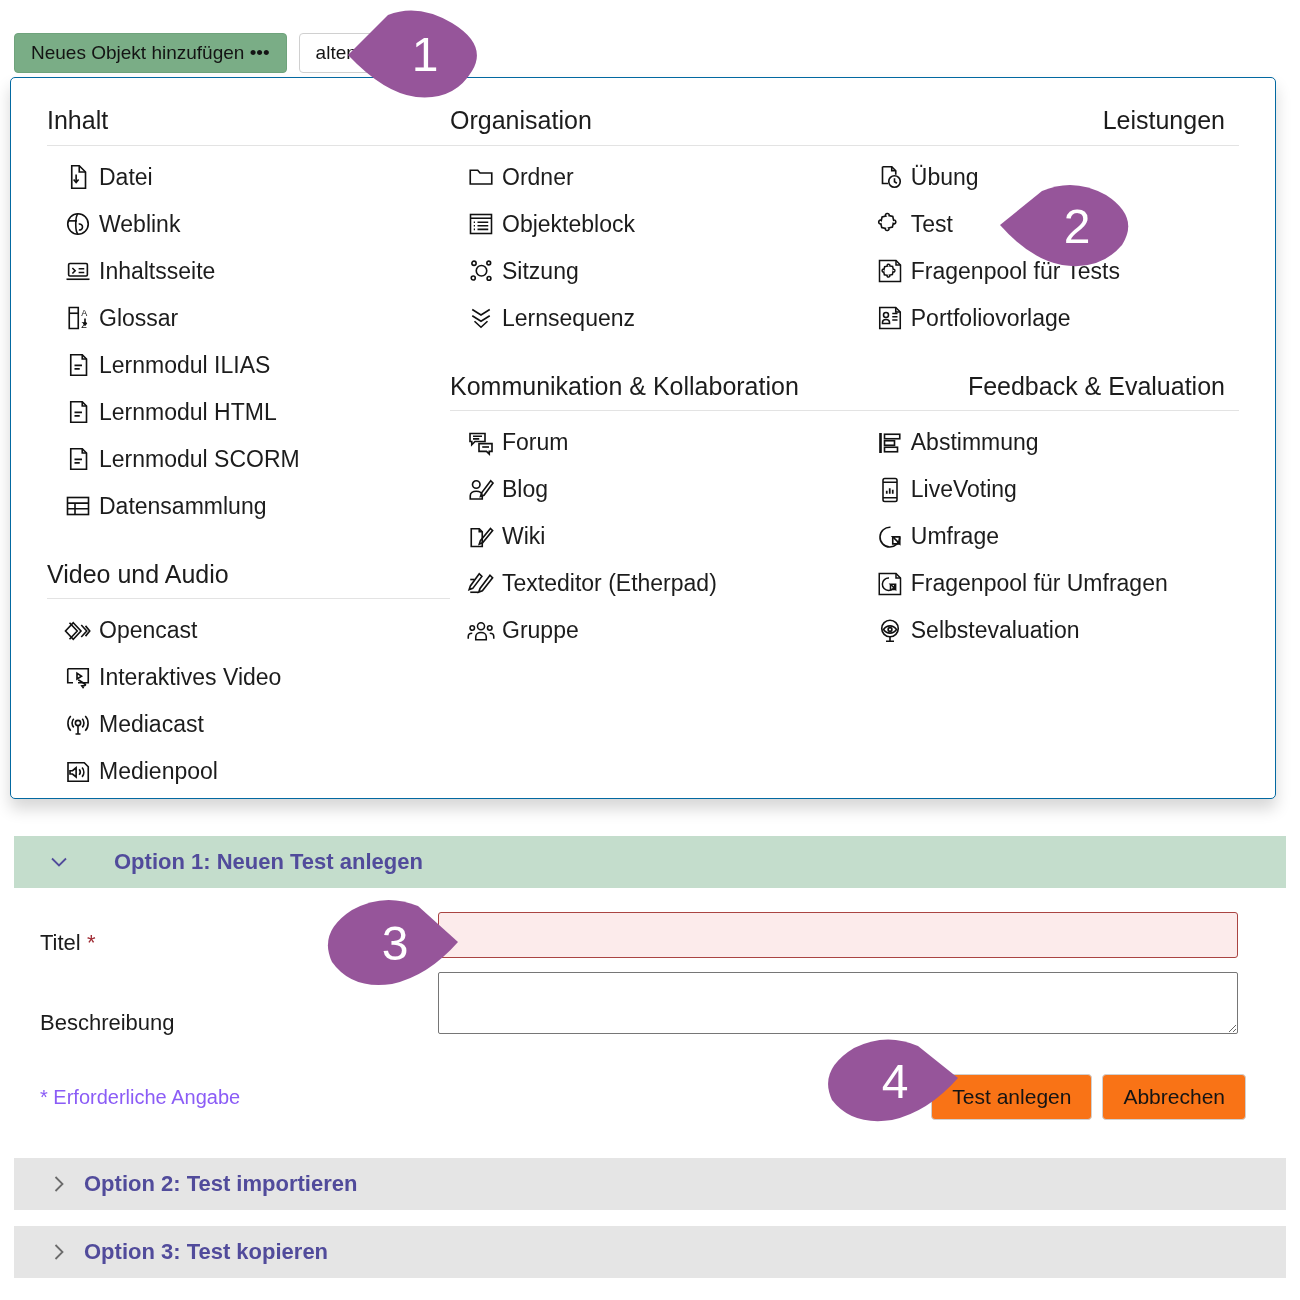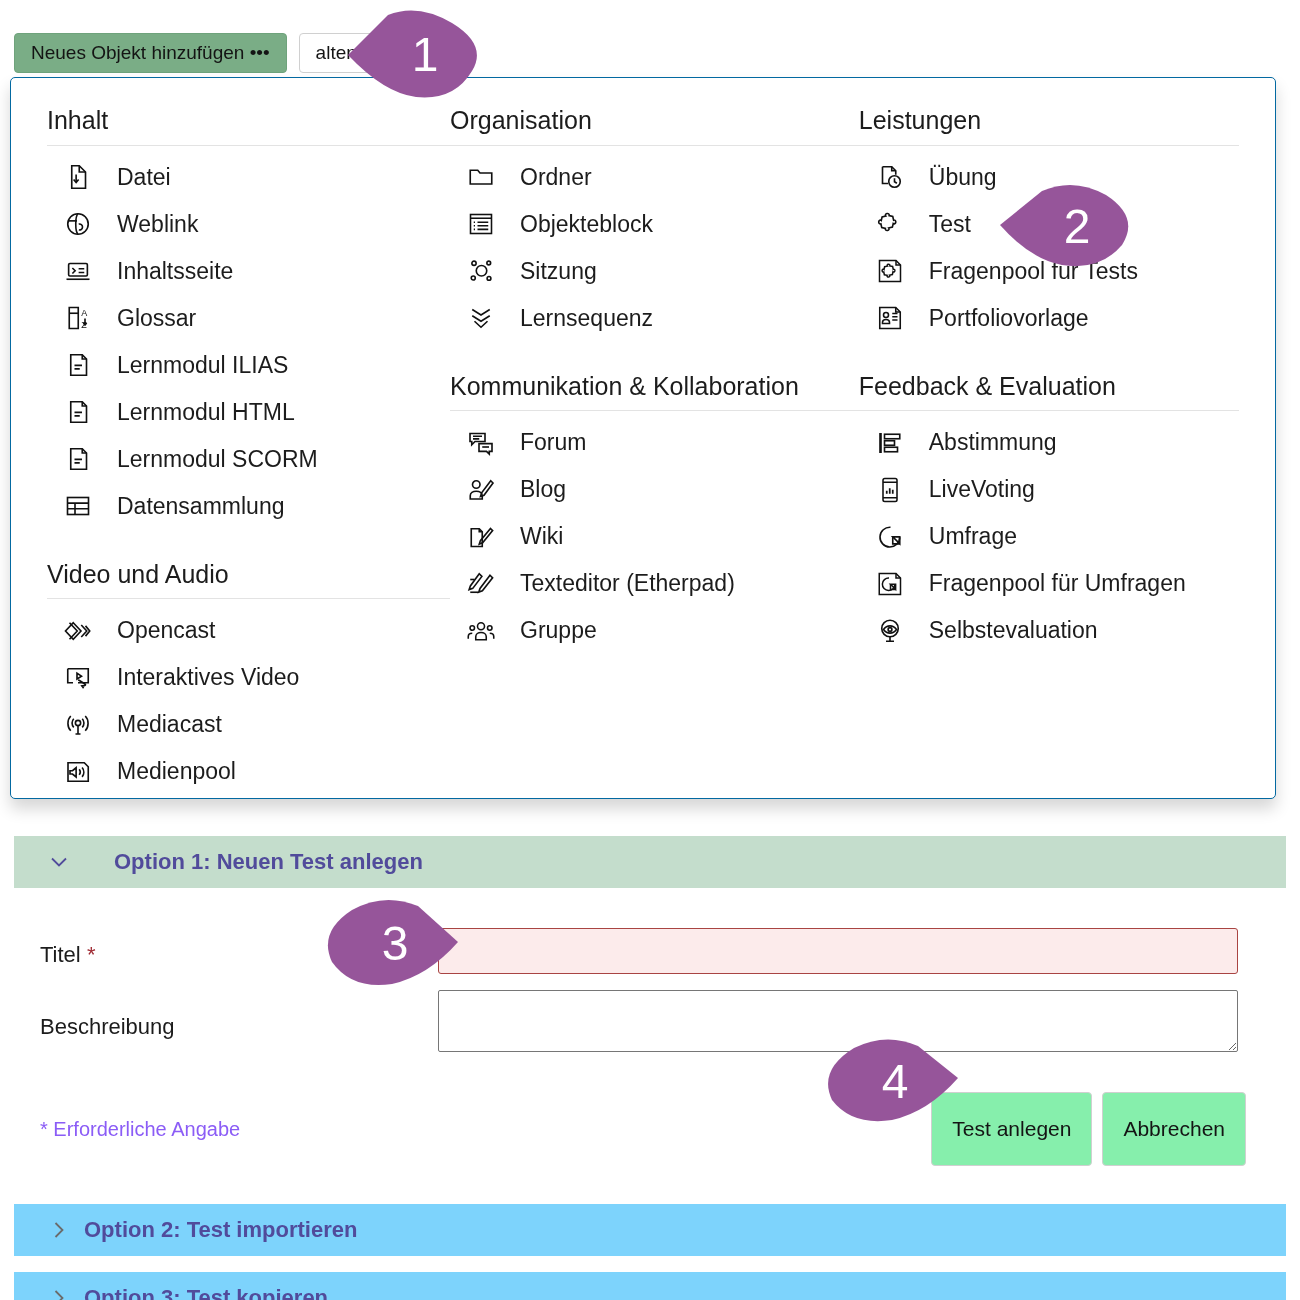--- a/index.html
+++ b/index.html
@@ -42,38 +42,38 @@
     left: 10px; top: 77px;
     width: 1266px; height: 722px;
     background: #ffffff;
     border: 1px solid #0369a1;
     border-radius: 5px;
     box-shadow: 0 10px 16px rgba(0,0,0,0.16);
   }
   .cols { display: flex; padding: 28px 36px 0 36px; }
   .col { width: 424px; }
   .col.c2 { width: 430px; }
-  .col.c3 { width: 400px; }
+  .col.c3 { width: 400px; text-align: right; }
 
   .group-title {
     font-size: 25px;
     font-weight: 400;
     color: #1c1c1c;
     line-height: 1.18;
     padding-bottom: 9px;
     border-bottom: 1px solid #e3e3e3;
     margin: 0 0 8px 0;
     padding-right: 14px;
   }
   .group-title.spaced { margin-top: 30px; }
 
   .items { padding: 0; margin: 0; list-style: none; }
   .item {
     display: flex; align-items: center;
-    gap: 24px;
+    gap: 6px;
     height: 47px;
     font-size: 23px;
     color: #1c1c1c;
     cursor: pointer;
     padding-left: 16px;
   }
   .ico { width: 30px; height: 30px; flex: 0 0 30px; display: block; }
   .ico svg { width: 30px; height: 30px; display: block; }
 
   
@@ -95,26 +95,26 @@
   .acc-head {
     display: flex; align-items: center; gap: 14px;
     height: 52px;
     padding-left: 34px;
     font-size: 22px;
     font-weight: bold;
     color: #514b9b;
     cursor: pointer;
   }
   .acc-head.open { background: #c4ddcc; gap: 44px; }
-  .acc-head.closed { background: #7dd3fc; }
+  .acc-head.closed { background: #e5e5e5; }
   .chev { width: 22px; height: 22px; flex: 0 0 22px; }
   .chev svg { width: 22px; height: 22px; display: block; }
 
   .acc-body { background: #ffffff; padding: 24px 0 16px 0; }
-  .form-row { display: flex; align-items: center; margin-bottom: 14px; margin-top: 16px; }
+  .form-row { display: flex; align-items: flex-end; margin-bottom: 14px; }
   .form-label {
     width: 424px;
     padding-left: 26px;
     font-size: 22px;
     color: #1c1c1c;
     line-height: 1.3;
     padding-top: 8px;
   }
   .req { color: #a02c35; }
   .field-wrap { width: 800px; }
@@ -139,24 +139,24 @@
     resize: vertical;
     outline: none;
   }
   .foot {
     display: flex; align-items: center; justify-content: space-between;
     padding: 22px 40px 6px 26px;
   }
   .req-note { font-size: 20px; color: #8b5cf6; }
   .foot-btns { display: flex; gap: 10px; }
   .btn-form {
-    background: #86efac;
+    background: #f97316;
     border: 1px solid #d0d0d0;
     border-radius: 4px;
-    padding: 24px 20px;
+    padding: 10px 20px;
     font-size: 21px;
     color: #141414;
     white-space: nowrap;
     cursor: pointer;
     font-family: "Liberation Sans", sans-serif;
   }
   .acc-gap { height: 16px; }
 </style>
 </head>
 <body>

